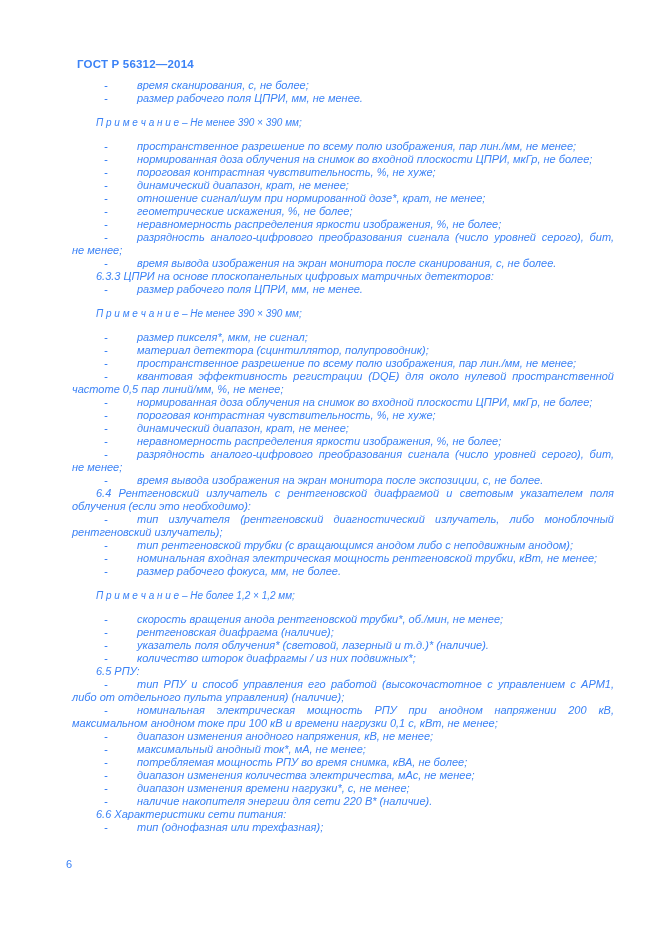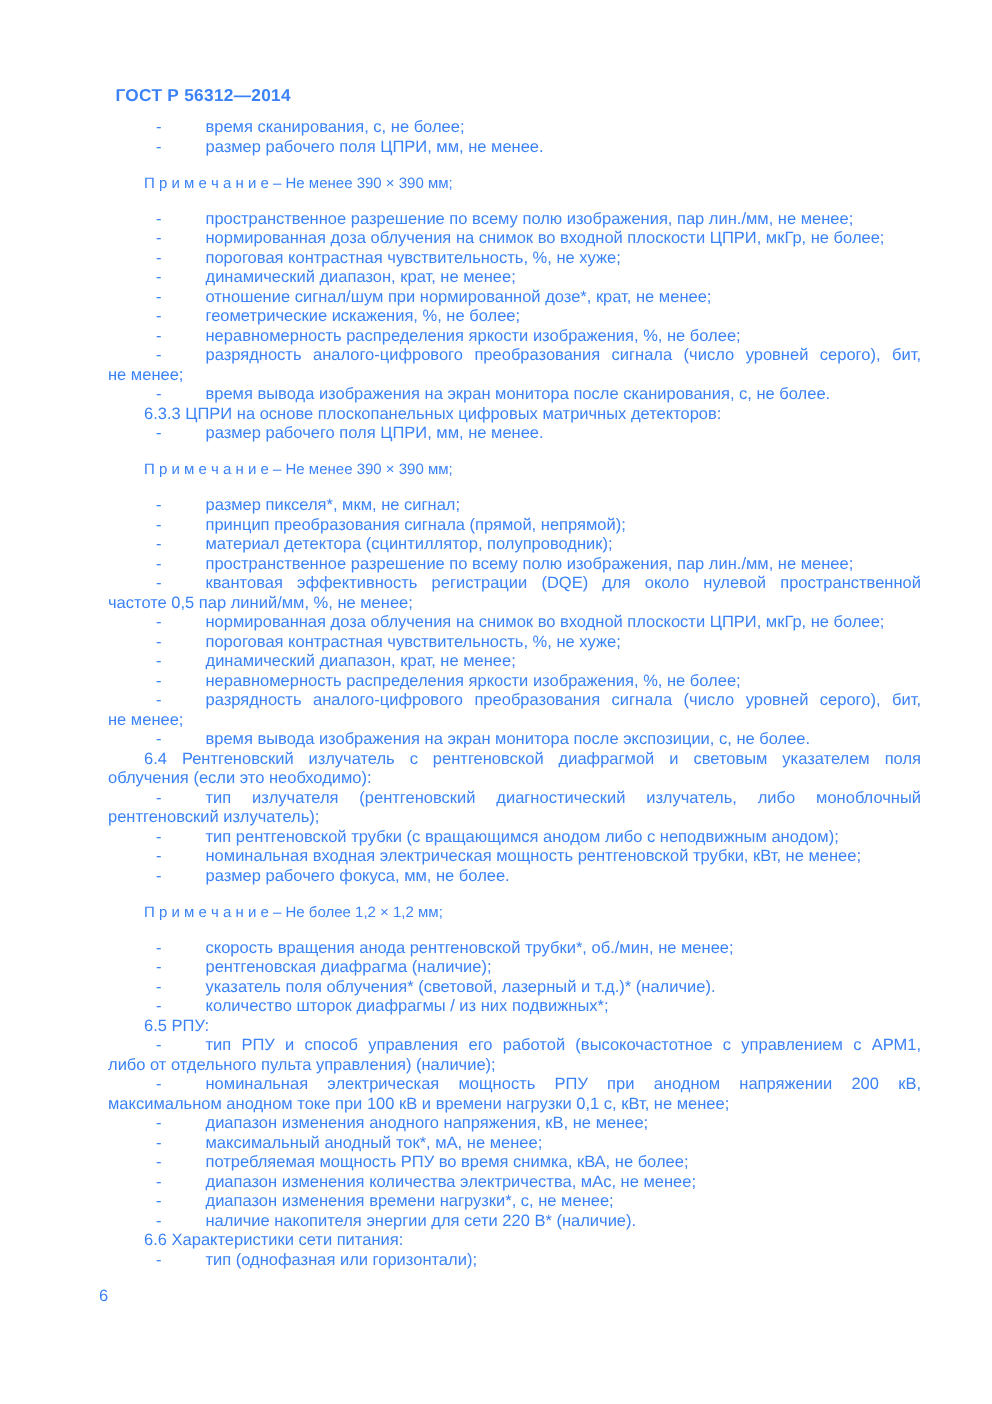--- a/index.html
+++ b/index.html
@@ -26,21 +26,21 @@
     white-space: nowrap;
   }
   .content {
     position: absolute;
     left: 72px;
     top: 79px;
     width: 542px;
     font-size: 11px;
     line-height: 13px;
   }
-  .para { margin: 0; }
+  .para { margin: 0; font-style: italic; }
   .para.note {
     margin: 11px 0;
     font-size: 10px;
   }
   .para.note .line.first { padding-left: 24px; }
   .line { text-align: left; }
   .line.stretch {
     text-align: justify;
     text-align-last: justify;
   }
@@ -107,23 +107,20 @@
       <div class="para bullet">
         <div class="line first"><span class="dash">-</span><span>размер рабочего поля ЦПРИ, мм, не менее.</span></div>
       </div>
       <div class="para note">
         <div class="line first">П р и м е ч а н и е  – Не менее 390 × 390 мм;</div>
       </div>
       <div class="para bullet">
         <div class="line first"><span class="dash">-</span><span>размер пикселя*, мкм, не сигнал;</span></div>
       </div>
       <div class="para bullet">
-        <div class="line first"><span class="dash">-</span><span>принцип преобразования сигнала (прямой, непрямой);</span></div>
-      </div>
-      <div class="para bullet">
         <div class="line first"><span class="dash">-</span><span>материал детектора (сцинтиллятор, полупроводник);</span></div>
       </div>
       <div class="para bullet">
         <div class="line first"><span class="dash">-</span><span>пространственное разрешение по всему полю изображения, пар лин./мм, не менее;</span></div>
       </div>
       <div class="para bullet">
         <div class="line first stretch"><span class="dash">-</span><span>квантовая эффективность регистрации (DQE) для около нулевой пространственной</span></div>
         <div class="line cont">частоте 0,5 пар линий/мм, %, не менее;</div>
       </div>
       <div class="para bullet">
@@ -203,18 +200,18 @@
       <div class="para bullet">
         <div class="line first"><span class="dash">-</span><span>диапазон изменения времени нагрузки*, с, не менее;</span></div>
       </div>
       <div class="para bullet">
         <div class="line first"><span class="dash">-</span><span>наличие накопителя энергии для сети 220 В* (наличие).</span></div>
       </div>
       <div class="para section">
         <div class="line first">6.6 Характеристики сети питания:</div>
       </div>
       <div class="para bullet">
-        <div class="line first"><span class="dash">-</span><span>тип (однофазная или горизонтали);</span></div>
+        <div class="line first"><span class="dash">-</span><span>тип (однофазная или трехфазная);</span></div>
       </div>
     </div>
 
   <div class="page-number">6</div>
 </div>
 
 </body></html>

